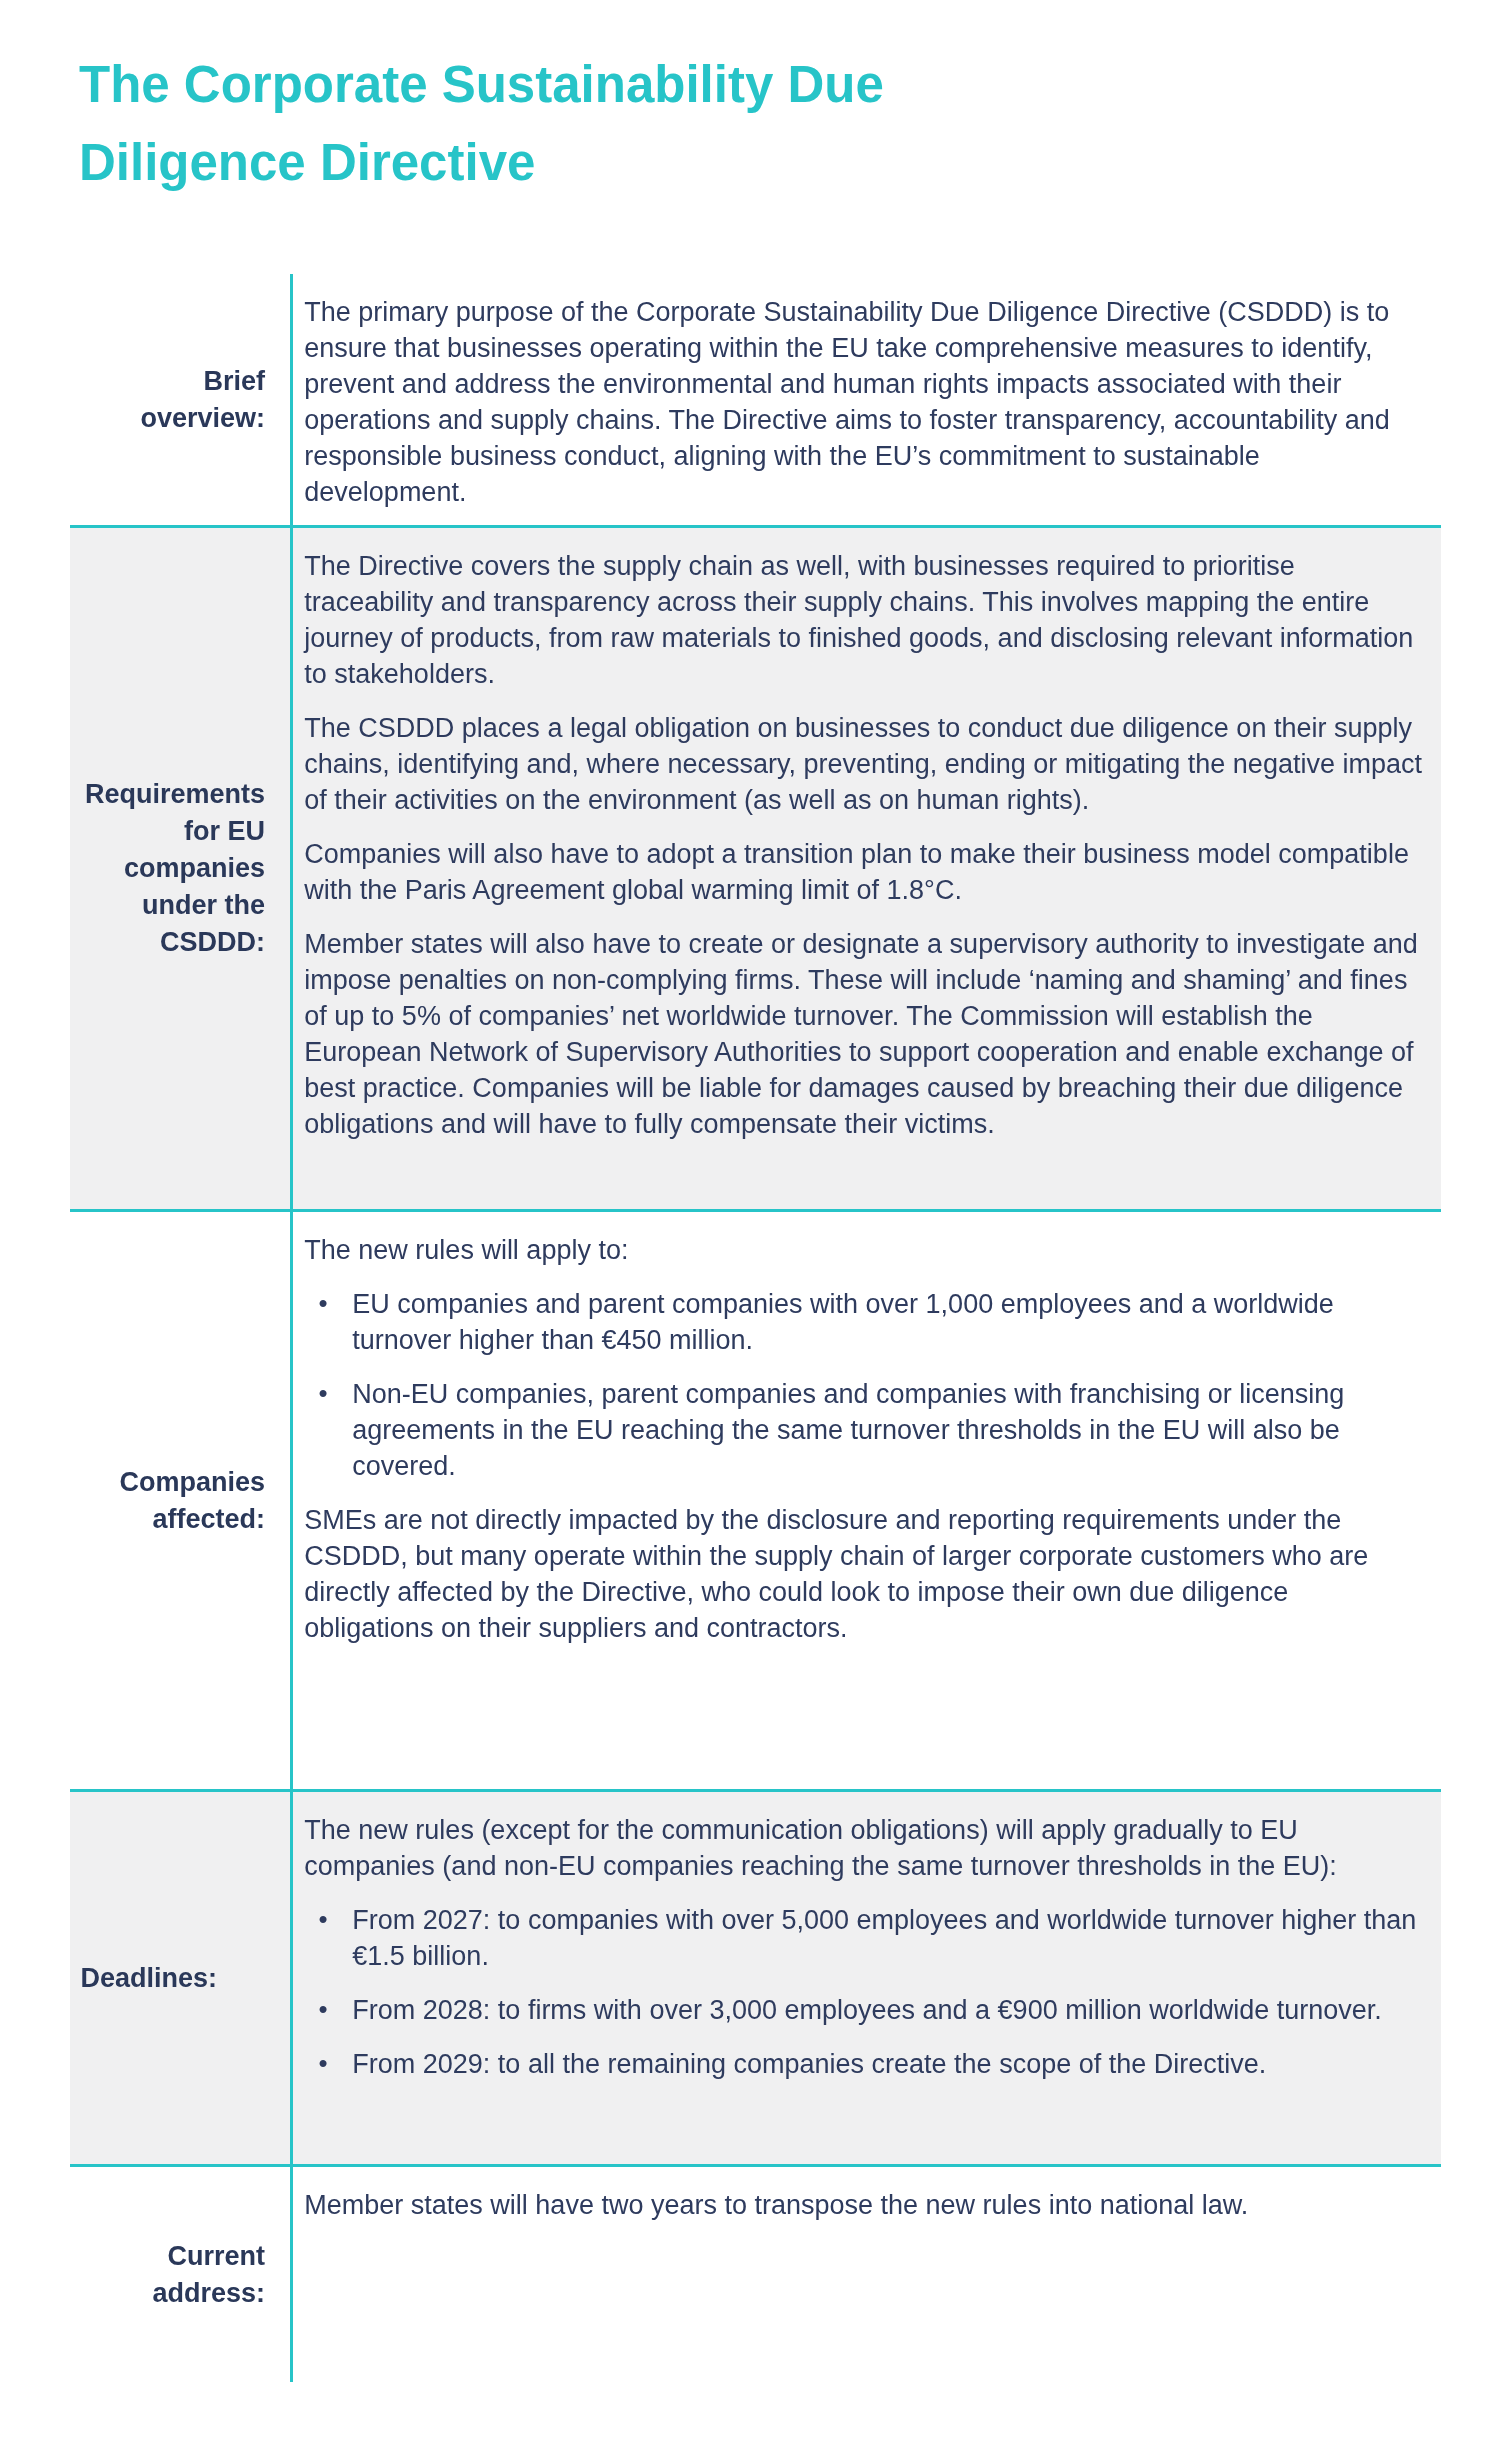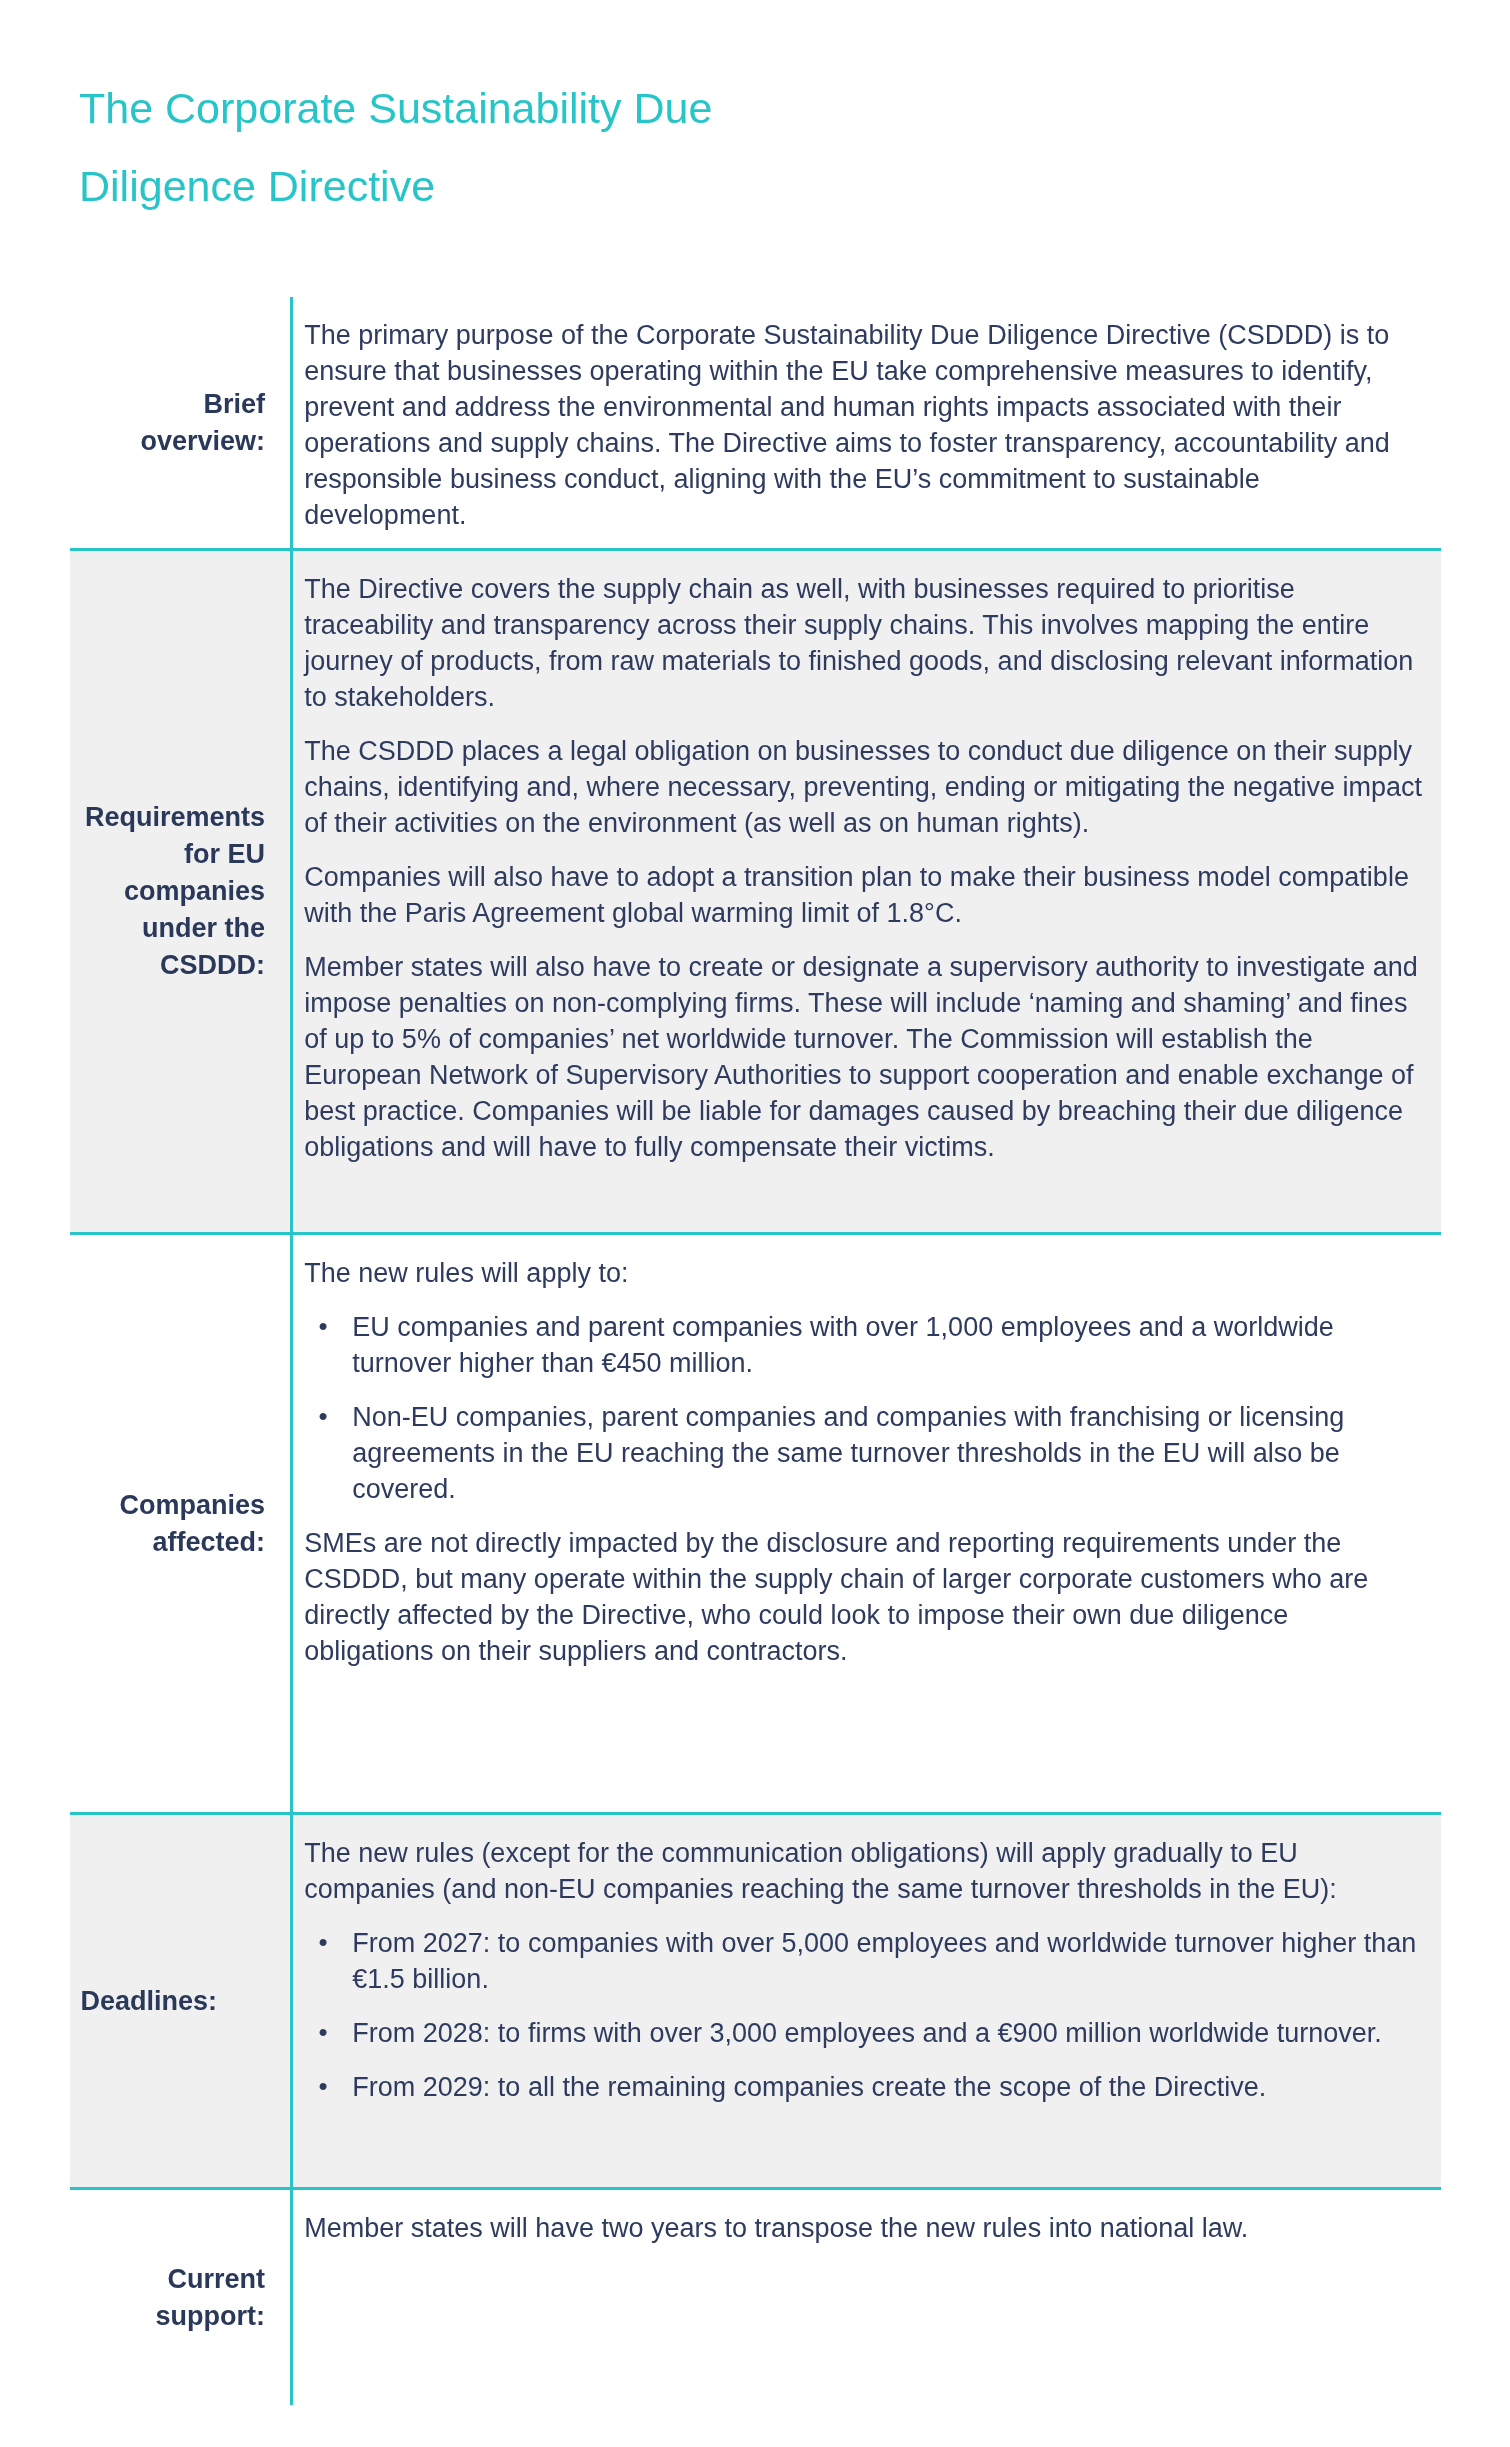--- a/index.html
+++ b/index.html
@@ -3,24 +3,24 @@
 <meta charset="utf-8">
 <style>
   html, body { margin: 0; padding: 0; }
   body {
     width: 1510px; height: 2447px; overflow: hidden;
     background: #ffffff;
     font-family: "Liberation Sans", sans-serif;
     color: #2e3b5e;
   }
   .title {
-    margin: 69px 69px 0 79px;
+    margin: 46px 69px 0 79px;
     color: #27c4c8;
-    font-weight: 400;
-    font-size: 43px;
+    font-weight: 700;
+    font-size: 51px;
     line-height: 78px;
   }
   .title span { display: block; }
 
   .table {
     position: relative;
     margin: 72px 69px 0 70px;
   }
   .vline {
     position: absolute;
@@ -120,21 +120,21 @@
         <p>The new rules (except for the communication obligations) will apply gradually to EU companies (and non-EU companies reaching the same turnover thresholds in the EU):</p>
         <ul class="bullets">
           <li>From 2027: to companies with over 5,000 employees and worldwide turnover higher than €1.5 billion.</li>
           <li>From 2028: to firms with over 3,000 employees and a €900 million worldwide turnover.</li>
           <li>From 2029: to all the remaining companies create the scope of the Directive.</li>
         </ul>
       </div>
     </section>
 
     <section class="row row-5">
-      <div class="cell-label">Current support:</div>
+      <div class="cell-label">Current address:</div>
       <div class="cell-content">
         <p>Member states will have two years to transpose the new rules into national law.</p>
       </div>
     </section>
 
   </div>
 </div>
 
 
 </body></html>

